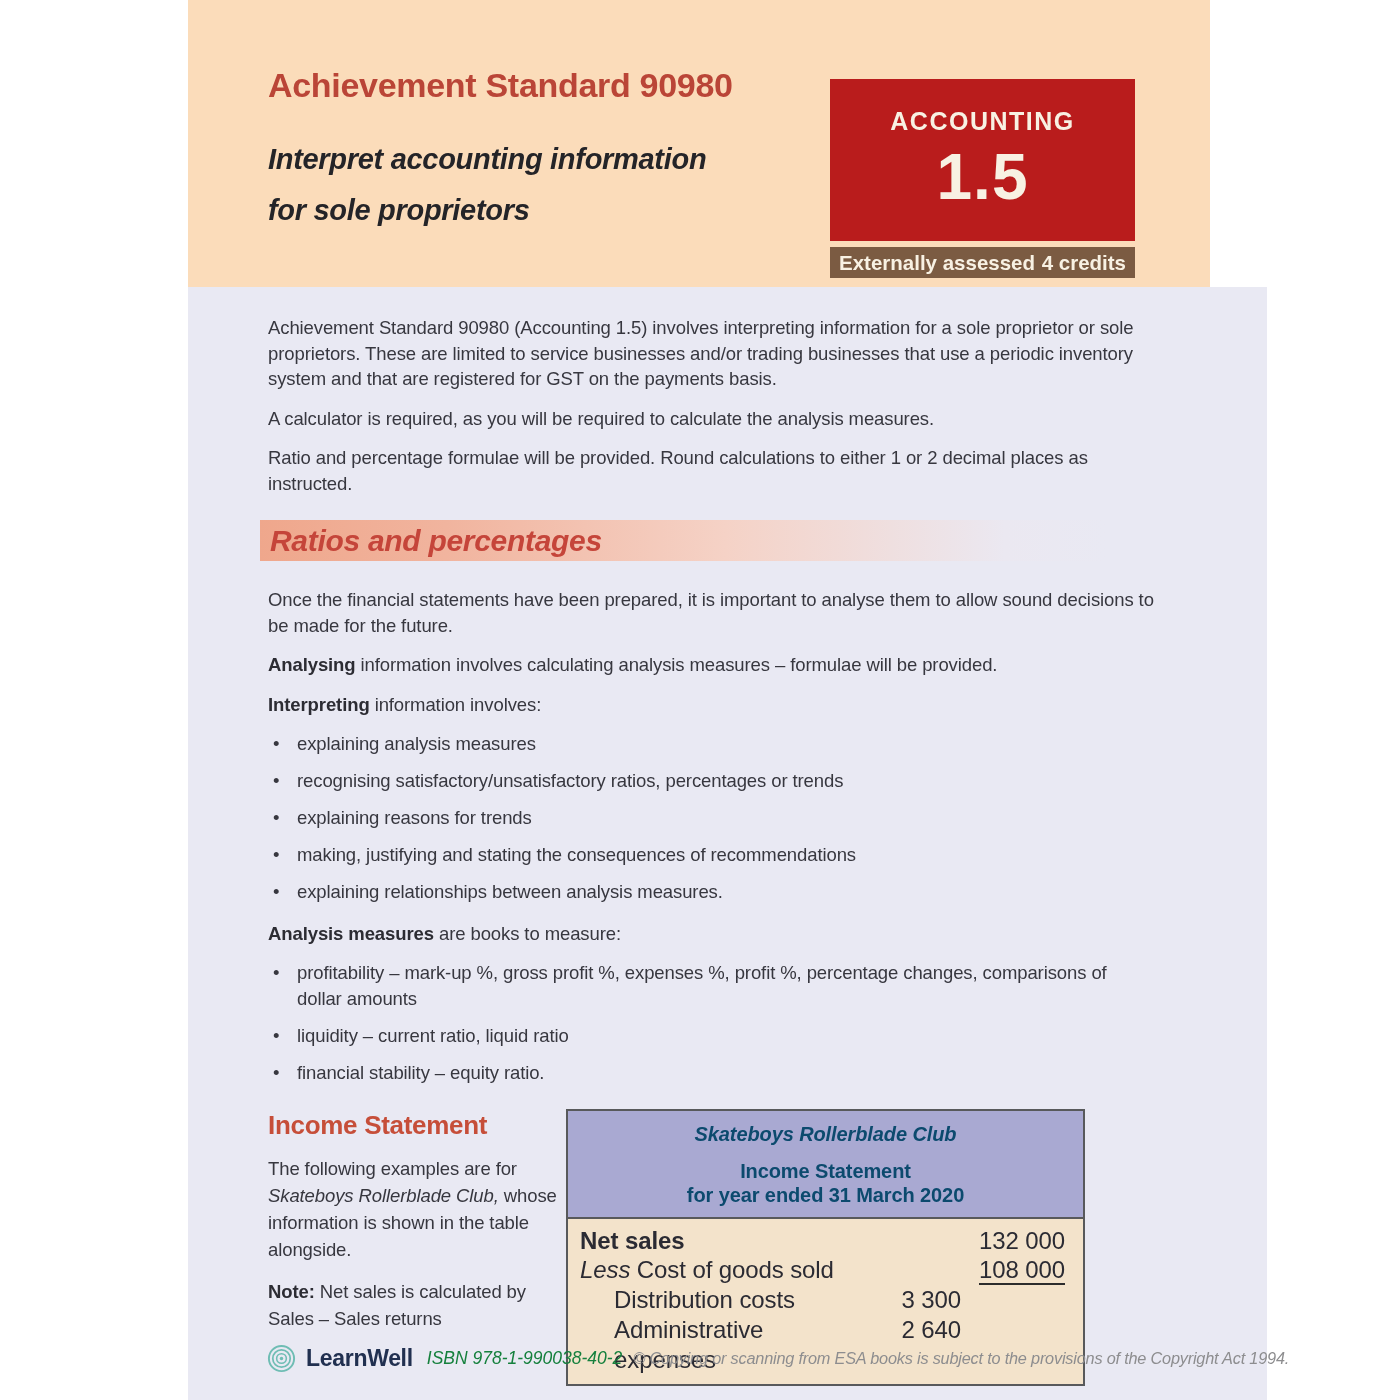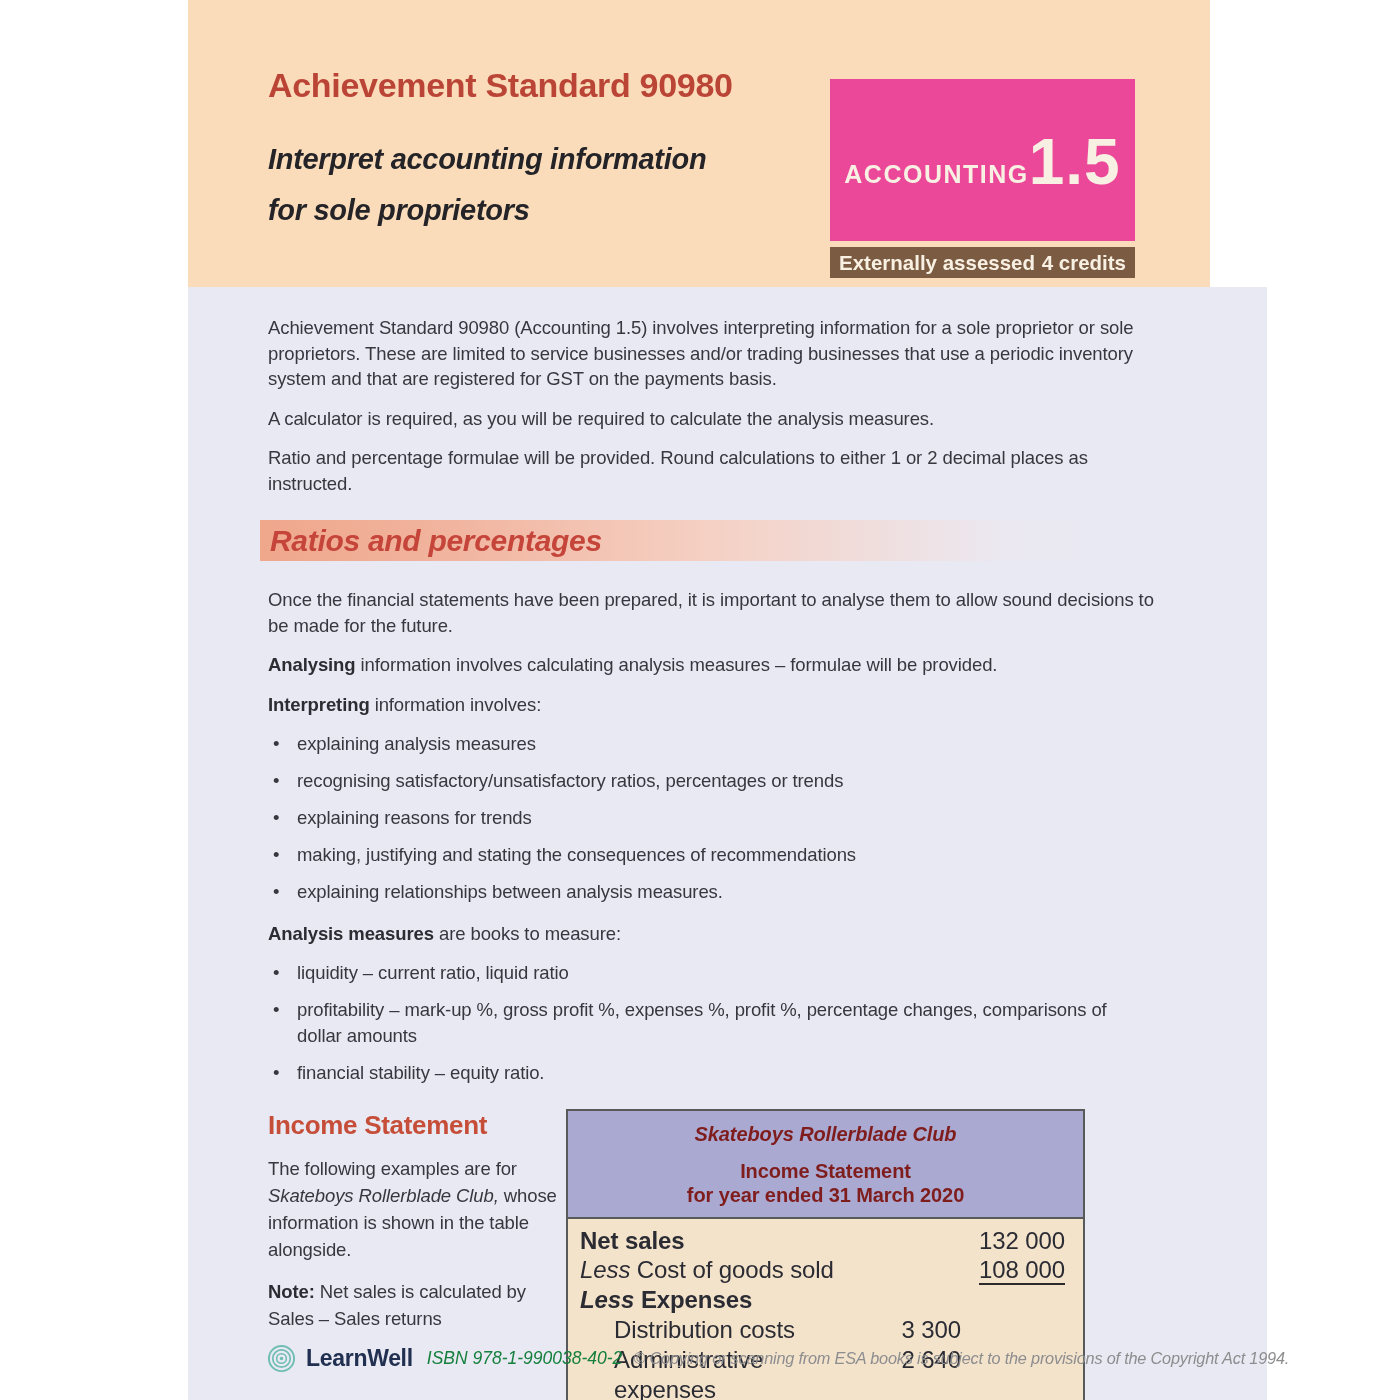--- a/index.html
+++ b/index.html
@@ -6,21 +6,21 @@
   html,body { background:#ffffff; }
   body { font-family:"Liberation Sans","DejaVu Sans",sans-serif; }
   .page { position:relative; width:1400px; height:1400px; background:#ffffff; overflow:hidden; color:#35353d; }
 
   
   .header-band { position:absolute; left:188px; top:0; width:1022px; height:315px; background:#fbdcba; }
   .page-title { position:absolute; left:80px; top:66px; font-size:34px; font-weight:bold; color:#ba4537; letter-spacing:-0.3px; }
   .page-subtitle { position:absolute; left:80px; top:134px; font-size:29px; font-weight:bold; font-style:italic; color:#242428; line-height:51px; letter-spacing:-0.3px; }
 
   .badge { position:absolute; left:642px; top:79px; width:305px; }
-  .badge-main { height:162px; background:#ec4899; color:#f8f1e3; display:flex; flex-direction:row; align-items:center;justify-content:center; }
+  .badge-main { height:162px; background:#b91c1c; color:#f8f1e3; display:flex; flex-direction:column; align-items:center; }
   .badge-subject { margin-top:28px; font-size:25px; font-weight:bold; letter-spacing:1.5px; }
   .badge-number { font-size:64px; font-weight:bold; margin-top:4px; letter-spacing:1px; }
   .badge-bar { margin-top:6px; height:31px; background:#7b5b42; color:#f8f1e3; display:flex; justify-content:space-between; align-items:center; padding:0 9px; font-size:20.5px; font-weight:bold; }
 
   
   .content-band { position:absolute; left:188px; top:287px; width:1079px; height:1113px; background:#e9e9f3; }
   .content-inner { padding:28px 92px 0 80px; font-size:18.5px; line-height:25.5px; letter-spacing:-0.1px; color:#37373f; }
   .content-inner p { margin-bottom:14px; }
   b, strong { color:#2c2c33; }
 
@@ -34,21 +34,21 @@
   ul.bullets li::before { content:"\2022"; position:absolute; left:5px; top:0; }
 
   
   .cols { display:flex; margin-top:24px; }
   .left-col { width:292px; flex:none; }
   .income-heading { font-size:26px; font-weight:bold; color:#c64e39; margin:4px 0 16px 0; letter-spacing:-0.3px; }
   .left-col p { line-height:27px; margin-bottom:15px; }
 
   .right-col { margin-left:6px; flex:none; }
   .stmt { width:519px; border:2px solid #58595b; }
-  .stmt-head { background:#a9a9d2; color:#7f1d1d; text-align:center; padding:11px 6px 9px; border-bottom:2px solid #58595b; }
+  .stmt-head { background:#a9a9d2; color:#0c4a6e; text-align:center; padding:11px 6px 9px; border-bottom:2px solid #58595b; }
   .stmt-title { font-size:20px; font-weight:bold; font-style:italic; margin-bottom:11px; }
   .stmt-sub { font-size:20px; font-weight:bold; line-height:24.5px; }
   .stmt-body { background:#f3e3cb; padding:7px 0 9px; color:#2b2b33; }
   .srow { display:grid; grid-template-columns:1fr 96px 104px; padding:0 18px 0 12px; line-height:29.8px; font-size:24px; }
   .srow .amt { text-align:right; }
   .srow .lbl .pfx { font-style:italic; }
   .srow .lbl .pfx:empty { display:none; }
   .r-bold .lbl { font-weight:bold; }
   .r-indent .lbl { padding-left:34px; }
   .u { border-bottom:2px solid #2c2c2c; padding-bottom:0px; display:inline-block; line-height:26px; }
@@ -101,22 +101,22 @@
         <li>explaining analysis measures</li>
         <li>recognising satisfactory/unsatisfactory ratios, percentages or trends</li>
         <li>explaining reasons for trends</li>
         <li>making, justifying and stating the consequences of recommendations</li>
         <li>explaining relationships between analysis measures.</li>
       </ul>
 
       <p><strong>Analysis measures</strong><span> are books to measure:</span></p>
 
       <ul class="bullets">
+        <li style="padding-right:20px;">profitability – mark-up %, gross profit %, expenses %, profit %, percentage changes, comparisons of dollar amounts</li>
         <li>liquidity – current ratio, liquid ratio</li>
-        <li style="padding-right:20px;">profitability – mark-up %, gross profit %, expenses %, profit %, percentage changes, comparisons of dollar amounts</li>
         <li>financial stability – equity ratio.</li>
       </ul>
 
       <div class="cols">
         <div class="left-col">
           <div class="income-heading">Income Statement</div>
           <p><span>The following examples are for </span><i>Skateboys Rollerblade Club,</i><span> whose information is shown in the table alongside.</span></p>
           <p><strong>Note:</strong><span> Net sales is calculated by Sales – Sales returns</span></p>
         </div>
 
@@ -136,21 +136,20 @@
               </div>
 
               <div class="srow">
                 <div class="lbl"><span class="pfx">Less</span><span> Cost of goods sold</span></div>
                 <div class="amt"><span></span></div>
                 <div class="amt"><span class="u">108 000</span></div>
               </div>
 
 
               <div class="srow r-bold">
-                <div class="lbl"><span class="pfx">Less</span><span> Expenses</span></div>
                 <div class="amt"><span></span></div>
                 <div class="amt"><span></span></div>
               </div>
 
               <div class="srow r-indent">
                 <div class="lbl"><span>Distribution costs</span></div>
                 <div class="amt"><span>3 300</span></div>
                 <div class="amt"><span></span></div>
               </div>
 

